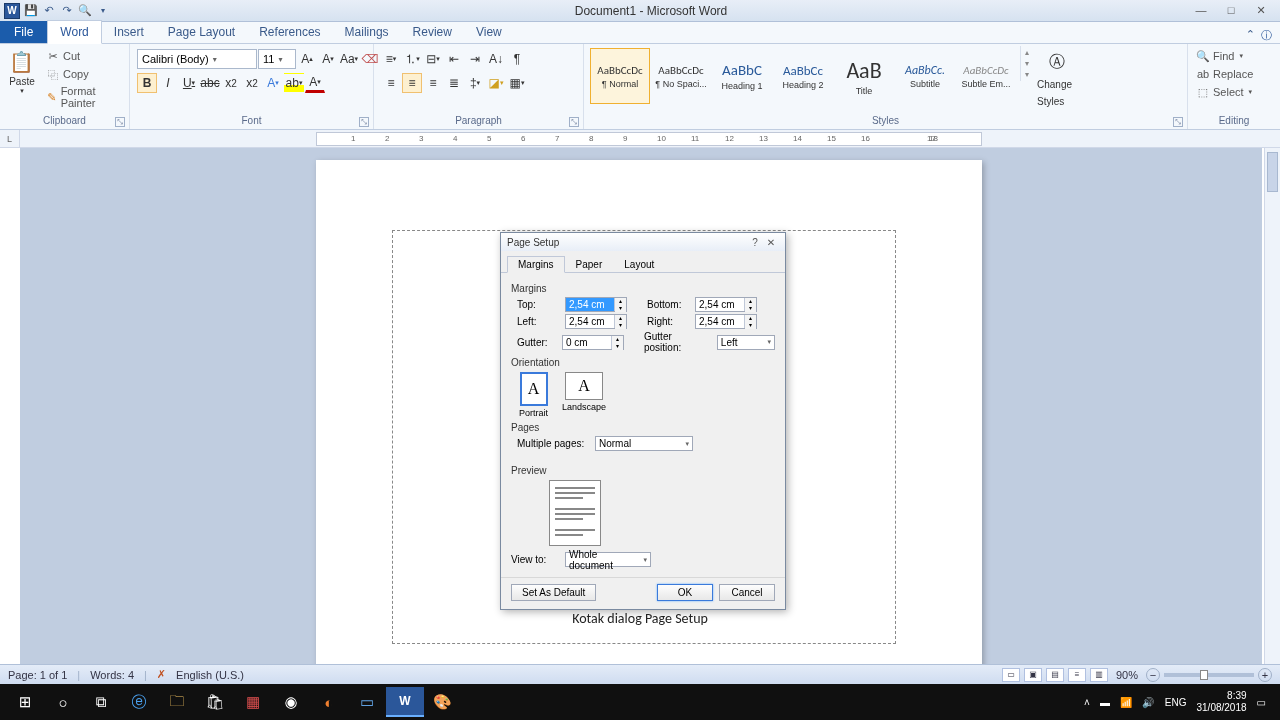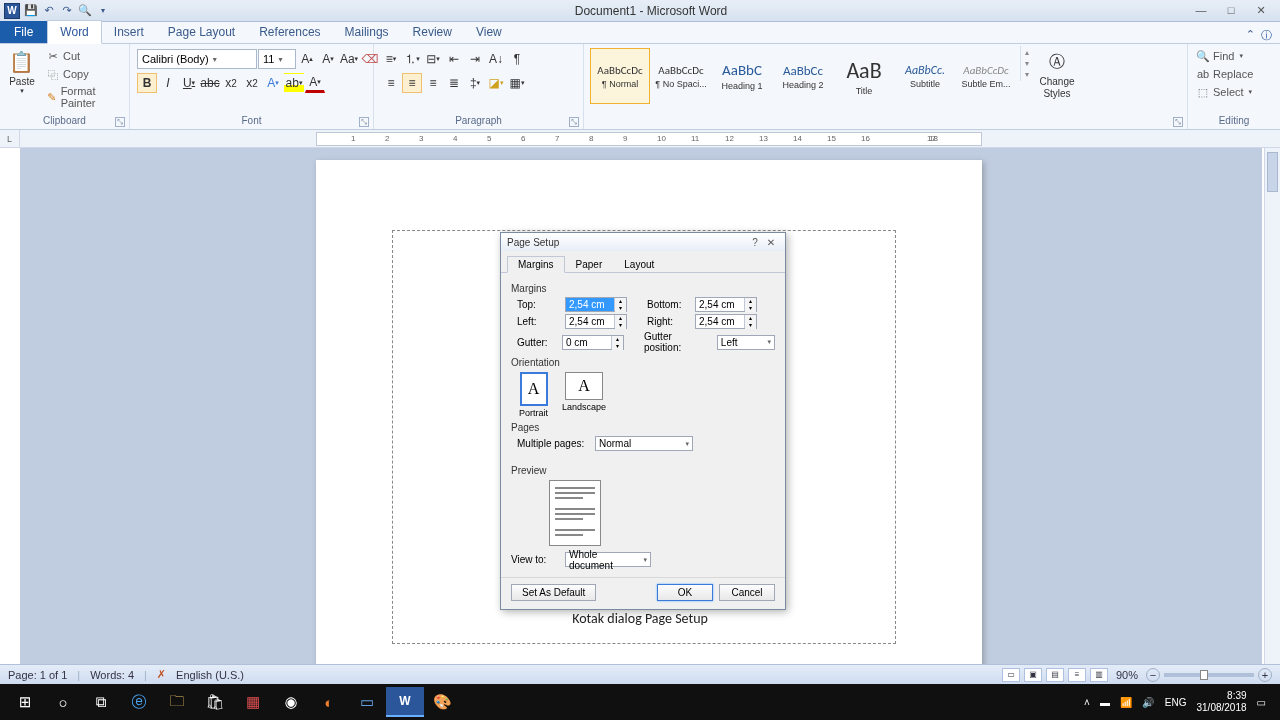--- a/index.html
+++ b/index.html
@@ -268,23 +268,24 @@
             <div class="sname">Subtle Em...</div>
           </div>
         </div>
       <div class="col3" style="justify-content:center;border-left:1px solid #d8e0ec;padding-left:4px">
         <span style="font-size:8px;color:#888">▴</span>
         <span style="font-size:8px;color:#888">▾</span>
         <span style="font-size:8px;color:#888">▾</span>
       </div>
       <div class="big-btn" style="width:48px">
         <span class="bi" style="font-size:16px">Ⓐ</span>
-        <span style="text-align:center;line-height:12px">Change Styles</span>
-      </div>
-    </div>
+        <span style="text-align:left;line-height:17px">Change Styles</span>
+      </div>
+    </div>
+    <div class="group-label">Styles</div>
     <div class="launcher">⤡</div>
   </div>
 
   <div class="group" style="width:92px;border-right:0">
     <div class="group-body">
         <div class="col3">
       <div class="small-btn">
             <span class="si">🔍</span>
             <span>Find</span>
             <span style="font-size:7px;margin-left:2px">▾</span>

